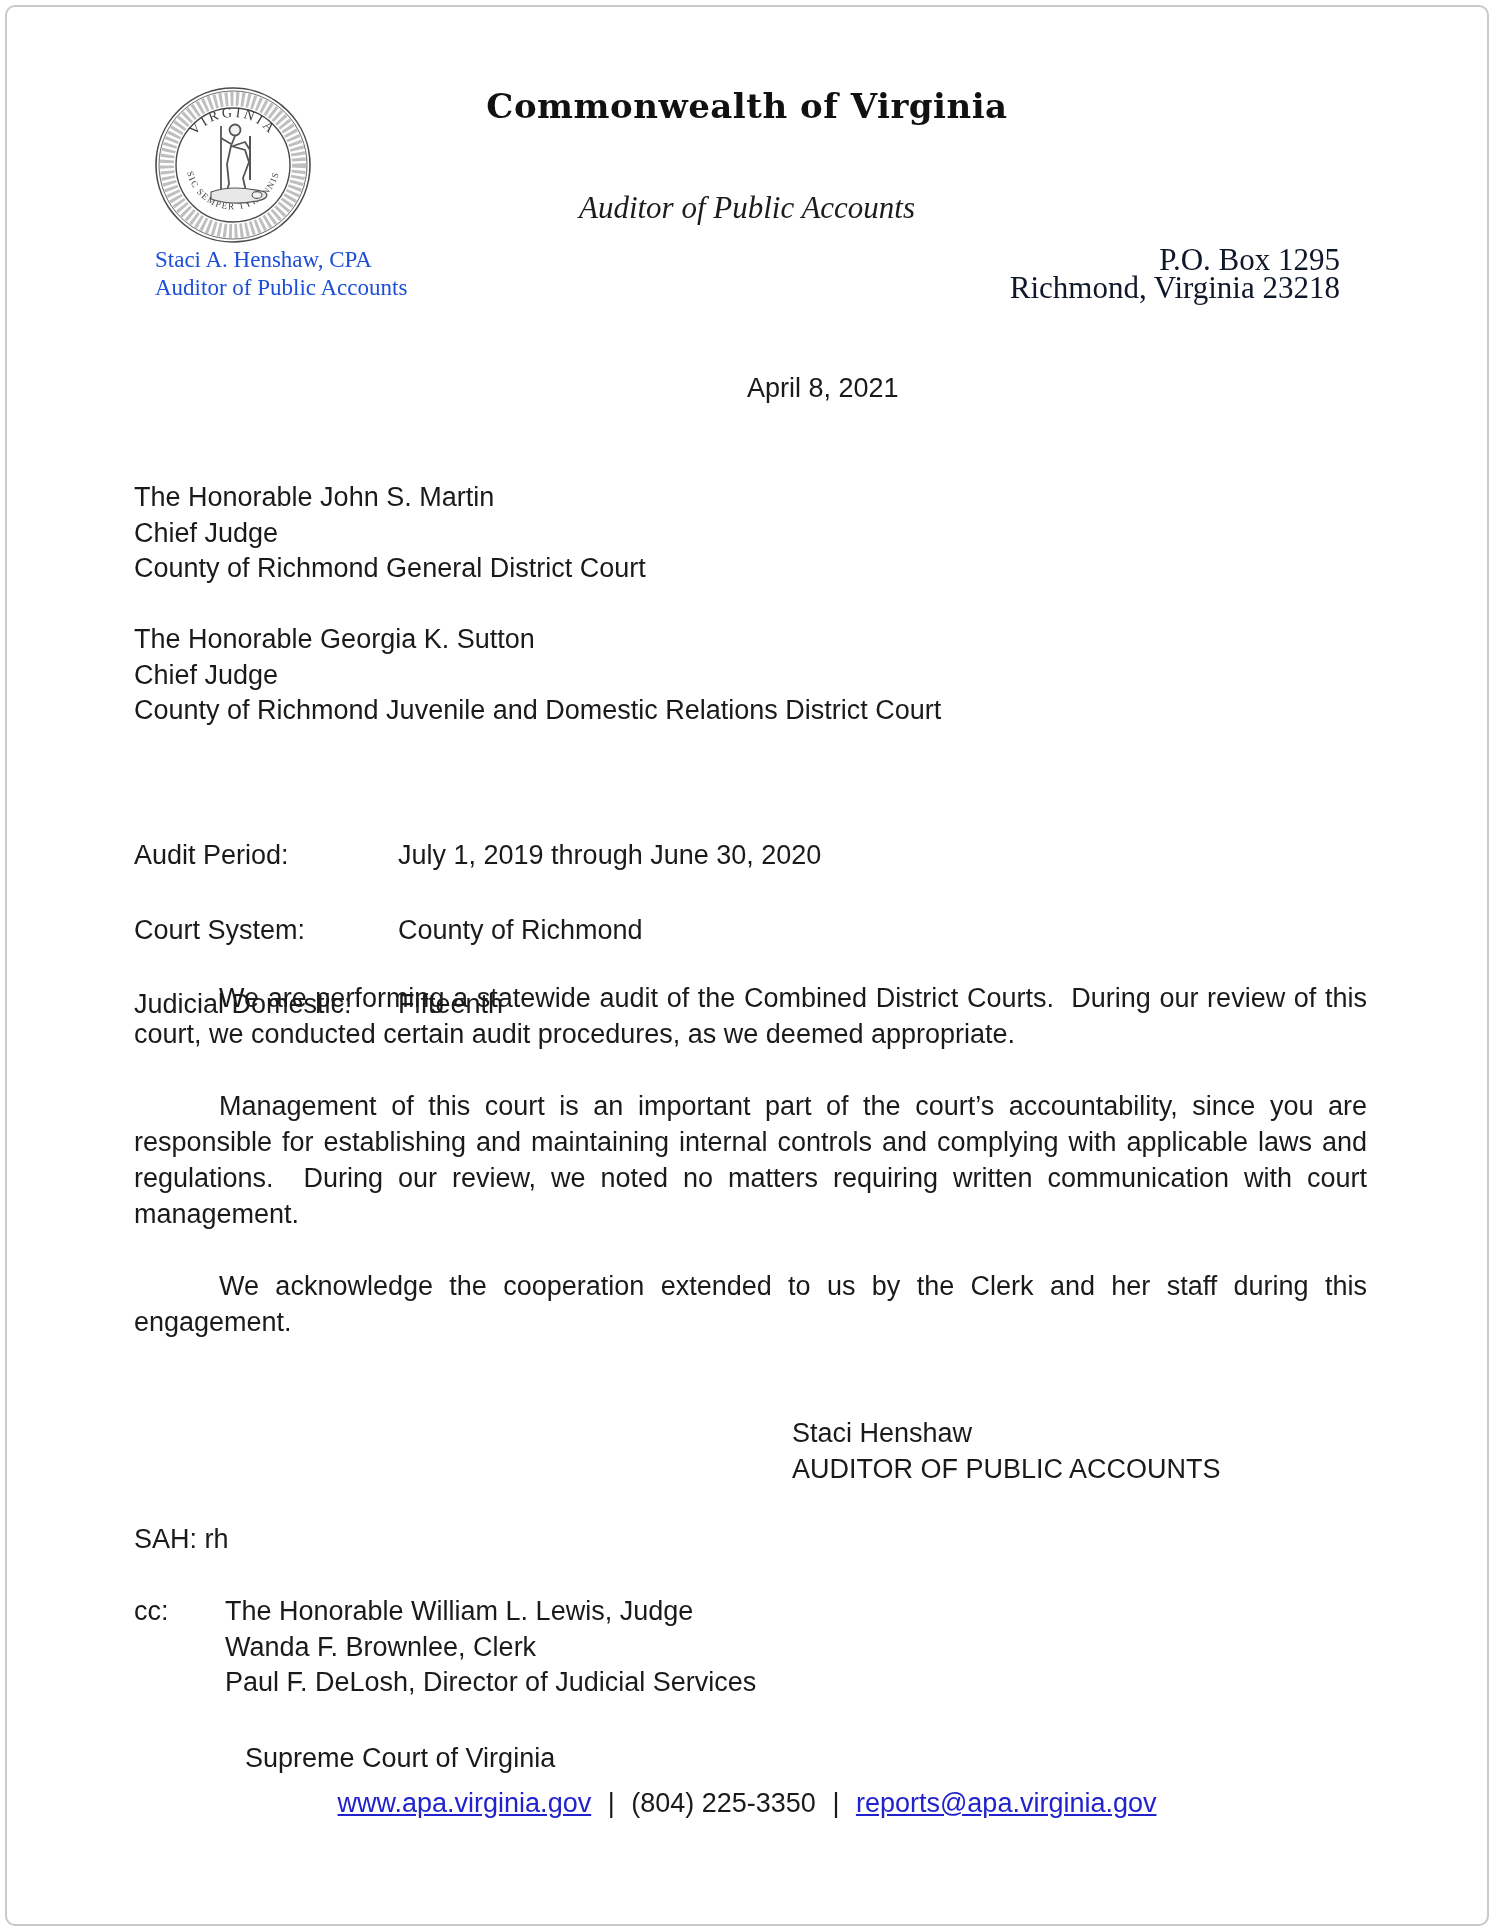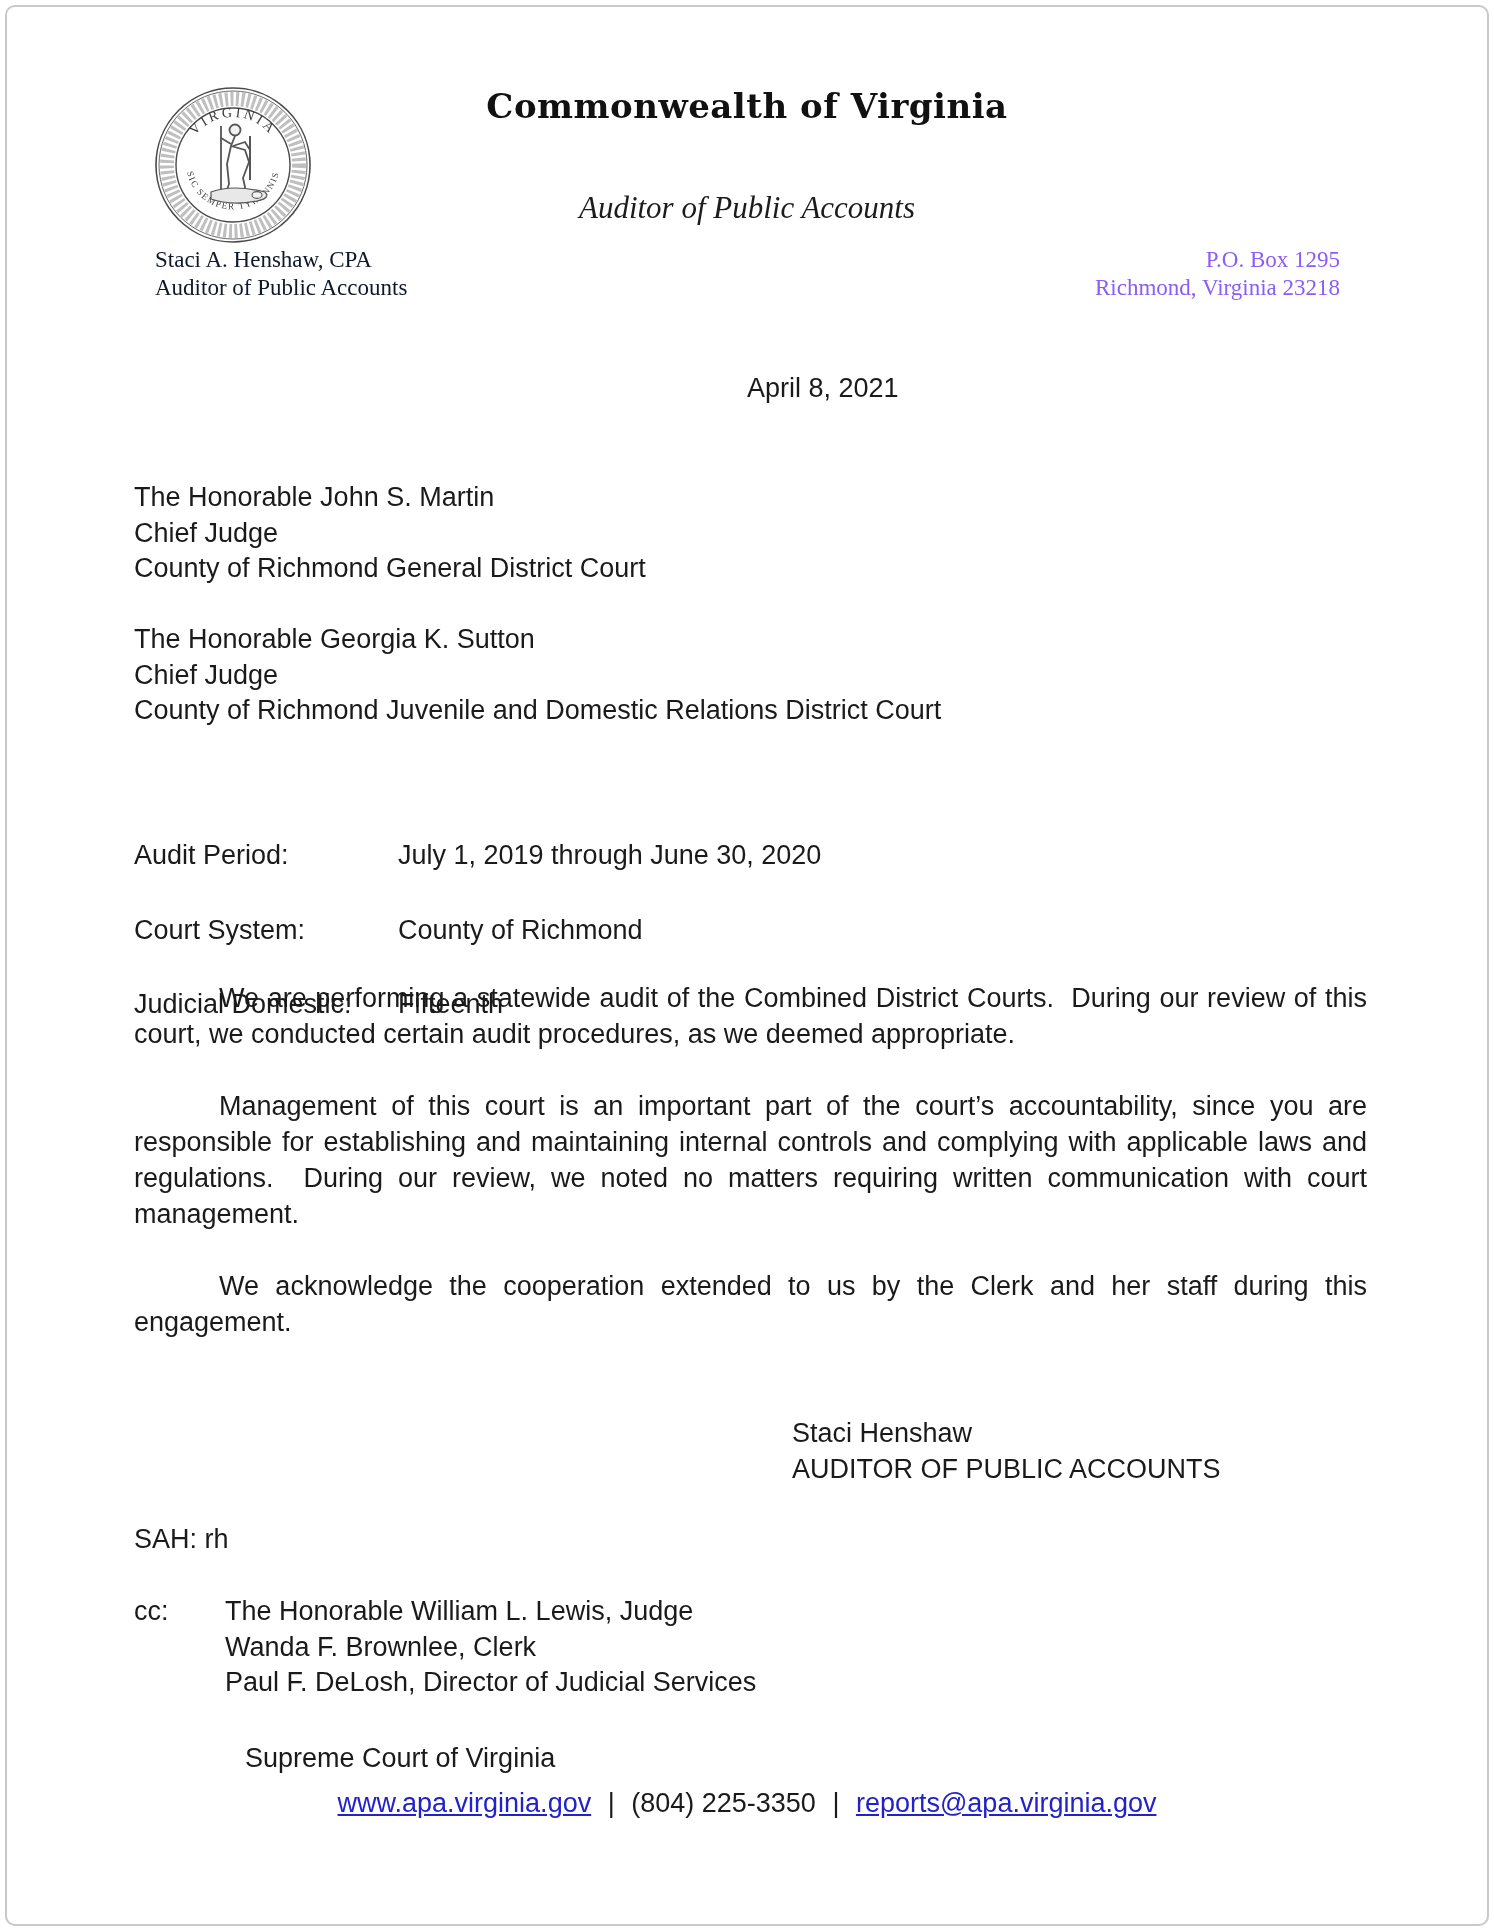--- a/index.html
+++ b/index.html
@@ -55,31 +55,31 @@
     font-size: 31px;
     color: #1c1c1c;
   }
   .contact-left {
     position: absolute;
     left: 155px;
     top: 246px;
     font-family: "Liberation Serif", serif;
     font-size: 23px;
     line-height: 28px;
-    color: #0f172a;
+    color: #1d4ed8;
   }
   .contact-right {
     position: absolute;
     right: 154px;
     top: 246px;
     text-align: right;
     font-family: "Liberation Serif", serif;
-    font-size: 23px;
+    font-size: 31px;
     line-height: 28px;
-    color: #8b5cf6;
+    color: #0f172a;
   }
 
   
   .date-line {
     position: absolute;
     left: 747px;
     top: 373px;
     font-size: 27px;
   }
   .block {

